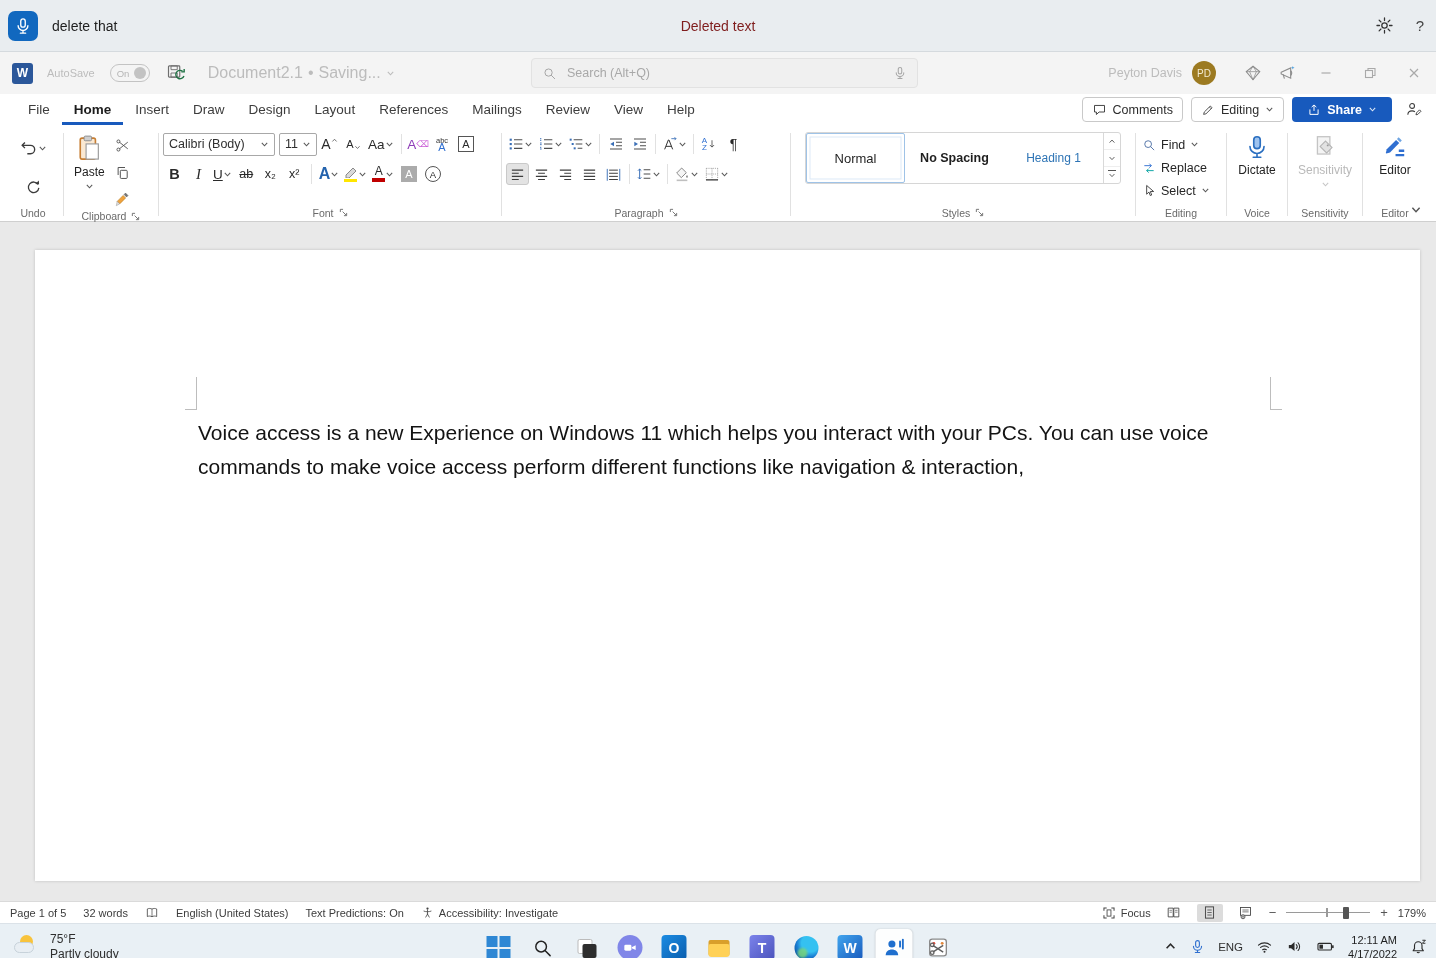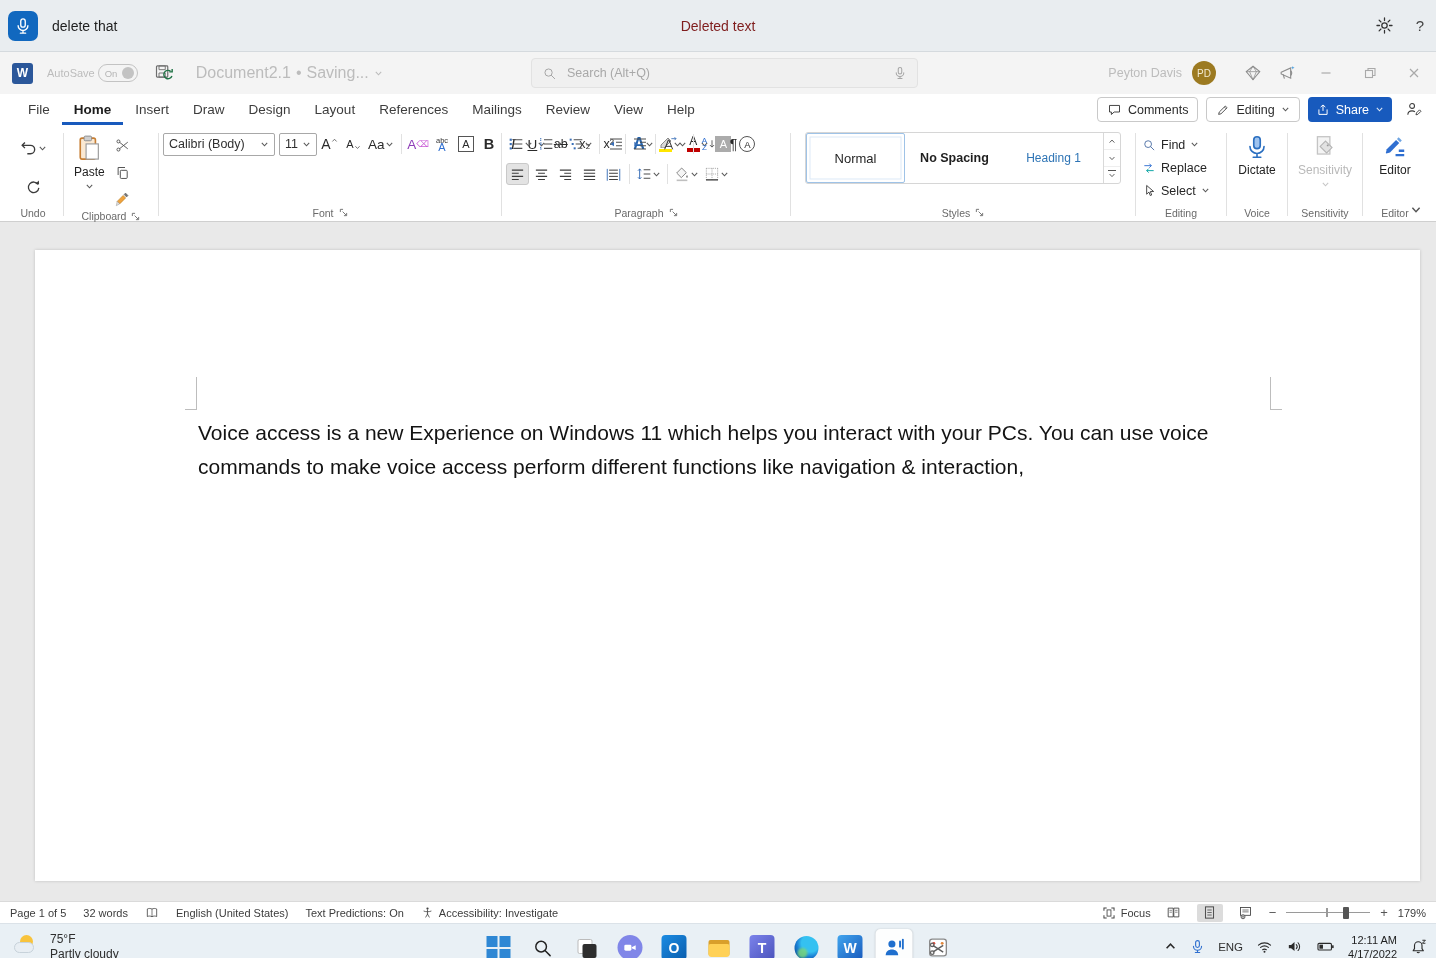--- a/index.html
+++ b/index.html
@@ -16,41 +16,41 @@
   .vcmd{margin-left:14px;font-size:14px;color:#1f1f1f}
   .vstatus{position:absolute;left:0;right:0;text-align:center;font-size:14px;color:#7f1d1d;pointer-events:none}
   .vright{position:absolute;right:12px;display:flex;align-items:center;gap:22px;color:#333}
   .vhelp{font-size:15px;color:#444}
 
   
   .tbarw{height:42px;background:#f4f4f4;display:flex;align-items:center;position:relative}
   .wlogo{width:21px;height:21px;margin-left:12px;background:#2b579a;border-radius:3px;color:#fff;font-size:12px;font-weight:bold;display:flex;align-items:center;justify-content:center}
   .dim{color:#bcbcbc}
   .autosave{margin-left:14px;font-size:11px}
-  .toggle{width:40px;height:18px;border:1.5px solid #c3c3c3;border-radius:10px;margin-left:3px;display:flex;align-items:center;justify-content:space-between;padding:0 3px 0 6px}
+  .toggle{width:40px;height:18px;border:1.5px solid #c3c3c3;border-radius:10px;margin-left:15px;display:flex;align-items:center;justify-content:space-between;padding:0 3px 0 6px}
   .toggle .tlab{font-size:9.5px;color:#b5b5b5}
   .toggle .knob{width:12px;height:12px;border-radius:50%;background:#c3c3c3}
   .saveic{margin-left:16px}
   .doctitle{margin-left:22px;font-size:16px;display:flex;align-items:center;gap:5px}
   .searchbox{position:absolute;left:531px;top:6px;width:387px;height:30px;background:#f0f0f0;border:1px solid #e2e2e2;border-radius:4px;display:flex;align-items:center;padding:0 10px;gap:10px;color:#a6a6a6}
   .searchbox input{flex:1;border:none;background:transparent;outline:none;font-size:12.5px;color:#777;font-family:"Liberation Sans",sans-serif}
   .searchbox input::placeholder{color:#a8a8a8}
   .ttright{position:absolute;right:0;display:flex;align-items:center;height:100%}
   .uname{font-size:12.5px;margin-right:10px}
   .avatar{width:24px;height:24px;border-radius:50%;background:#9c7a21;color:#f2ead2;font-size:10px;display:flex;align-items:center;justify-content:center;margin-right:20px}
   .titico{width:34px;height:100%;display:flex;align-items:center;justify-content:center;color:#8c8c8c}
   .wbtn{width:44px;height:100%;display:flex;align-items:center;justify-content:center;color:#a9a9a9}
 
   
   .tabsrow{height:31px;background:#fff;display:flex;align-items:center;padding-left:16px;position:relative}
   .tab{padding:0 12px;height:100%;display:flex;align-items:center;font-size:13.5px;color:#3d3d3d;border-bottom:3px solid transparent;border-top:3px solid transparent}
   .tab.active{font-weight:bold;color:#1d1d1d;border-bottom-color:#185abd}
   .tabact{position:absolute;right:10px;display:flex;align-items:center;gap:8px}
   .pill{height:25px;border:1px solid #c9c9c9;border-radius:4px;background:#fff;display:flex;align-items:center;gap:6px;padding:0 9px;font-size:12.5px;color:#2c2c2c}
-  .sharebtn{height:25px;border-radius:4px;background:#185abd;color:#fff;display:flex;align-items:center;gap:6px;padding:0 8px;font-size:12.5px;font-weight:normal}
+  .sharebtn{height:25px;border-radius:4px;background:#185abd;color:#fff;display:flex;align-items:center;gap:6px;padding:0 15px;font-size:12.5px;font-weight:bold}
   .sharebtn .cv{color:#dce7f5}
 
   
   .ribbon{height:97px;background:#fff;border-bottom:1px solid #cfcfcf;display:flex;padding:3px 2px 0 4px;position:relative}
   .rgroup{display:flex;flex-direction:column;padding:1px 3px 0}
   .rbody{flex:1;display:flex}
   .rlabelrow{height:17px;display:flex;align-items:center;justify-content:center;gap:5px;color:#6a6a6a;font-size:10.5px}
   .vsep{width:1px;background:#e1e1e1;margin:5px 1px}
   .bigbtn{display:flex;flex-direction:column;align-items:center;gap:3px;padding:5px 6px 0;font-size:12px;color:#222}
   .sbtn{width:23px;height:22px}
@@ -530,21 +530,21 @@
     <div class="rlabelrow">
       <span>Clipboard</span>
       <svg width="9" height="9" style="color:#6a6a6a">
           <use href="#launcher"></use>
         </svg>
     </div>
   </div>
   <div class="vsep"></div>
 
   <div class="rgroup" style="width:340px">
-    <div class="rbody" style="flex-direction:row">
+    <div class="rbody" style="flex-direction:column">
       <div class="frow">
         <div class="combo" style="width:112px">
           <span>Calibri (Body)</span>
           <svg class="cv">
               <use href="#chv"></use>
             </svg>
         </div>
         <div class="combo" style="width:38px;margin-left:3px">
           <span>11</span>
           <svg class="cv">

